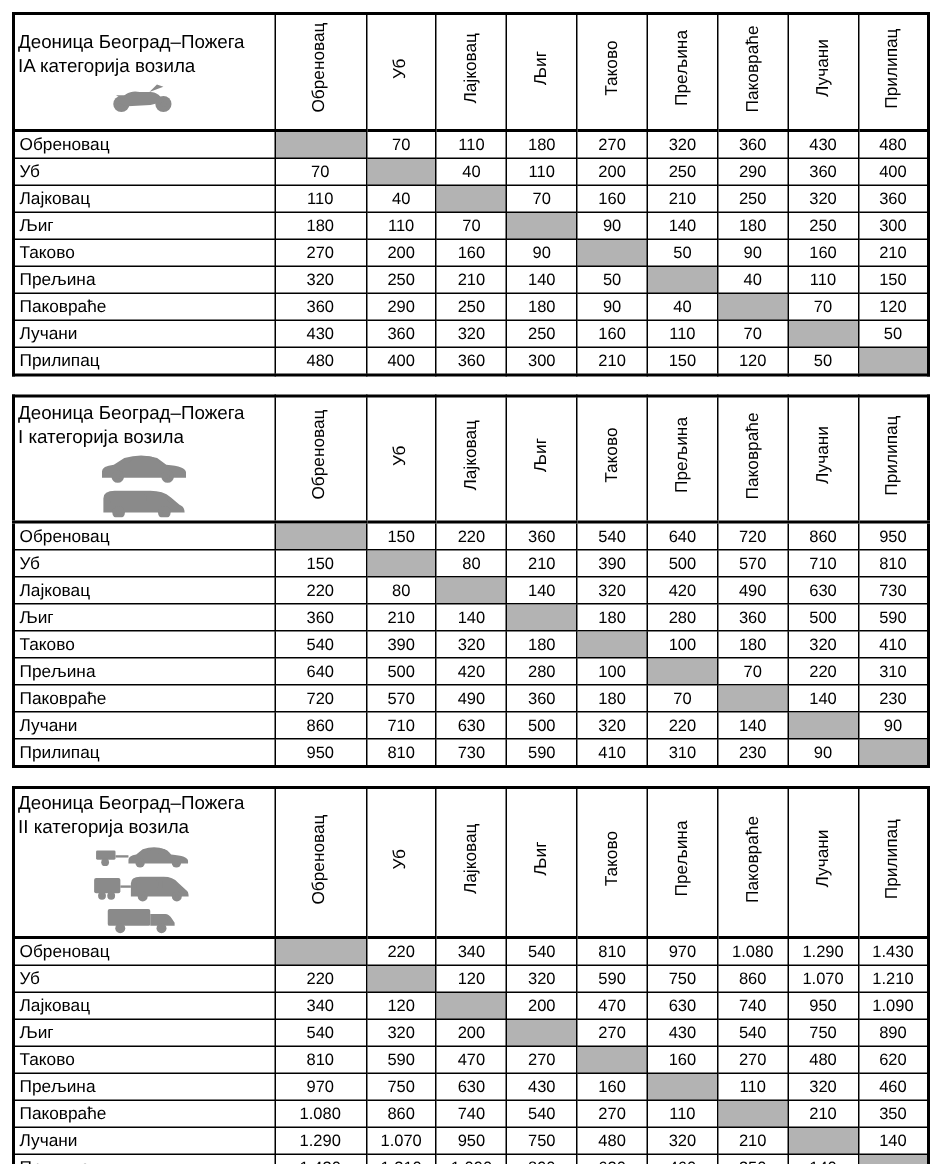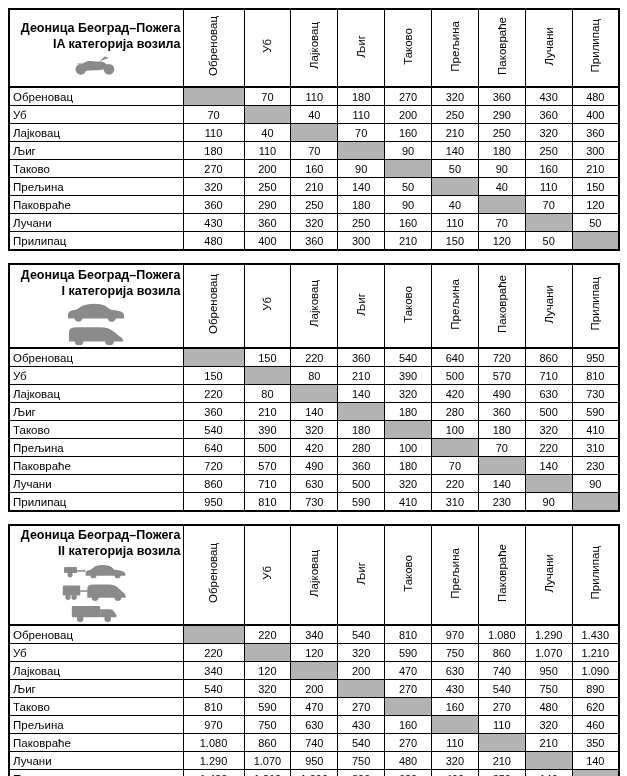--- a/index.html
+++ b/index.html
@@ -29,24 +29,24 @@
     border:1px solid var(--border);
     font-weight:normal;
     overflow:hidden;
   }
   thead th{border-bottom:2px solid var(--border);vertical-align:middle;}
   table[data-table="0"] thead tr{height:78px;}
   table[data-table="1"] thead tr{height:84px;}
   table[data-table="2"] thead tr{height:84px;}
   .corner{text-align:center;padding:2px 2px 1px 2px;}
   .corner .t-line{
-    font-weight:bold;
+    font-weight:normal;
     font-size:12.5px;
     line-height:1.25;
-    text-align:right;
+    text-align:left;
   }
   .icons{
     display:flex;
     flex-direction:column;
     align-items:center;
     gap:1px;
     margin-top:2px;
   }
   .vicon{fill:var(--icon);display:block;}
   .col-head{text-align:center;}

